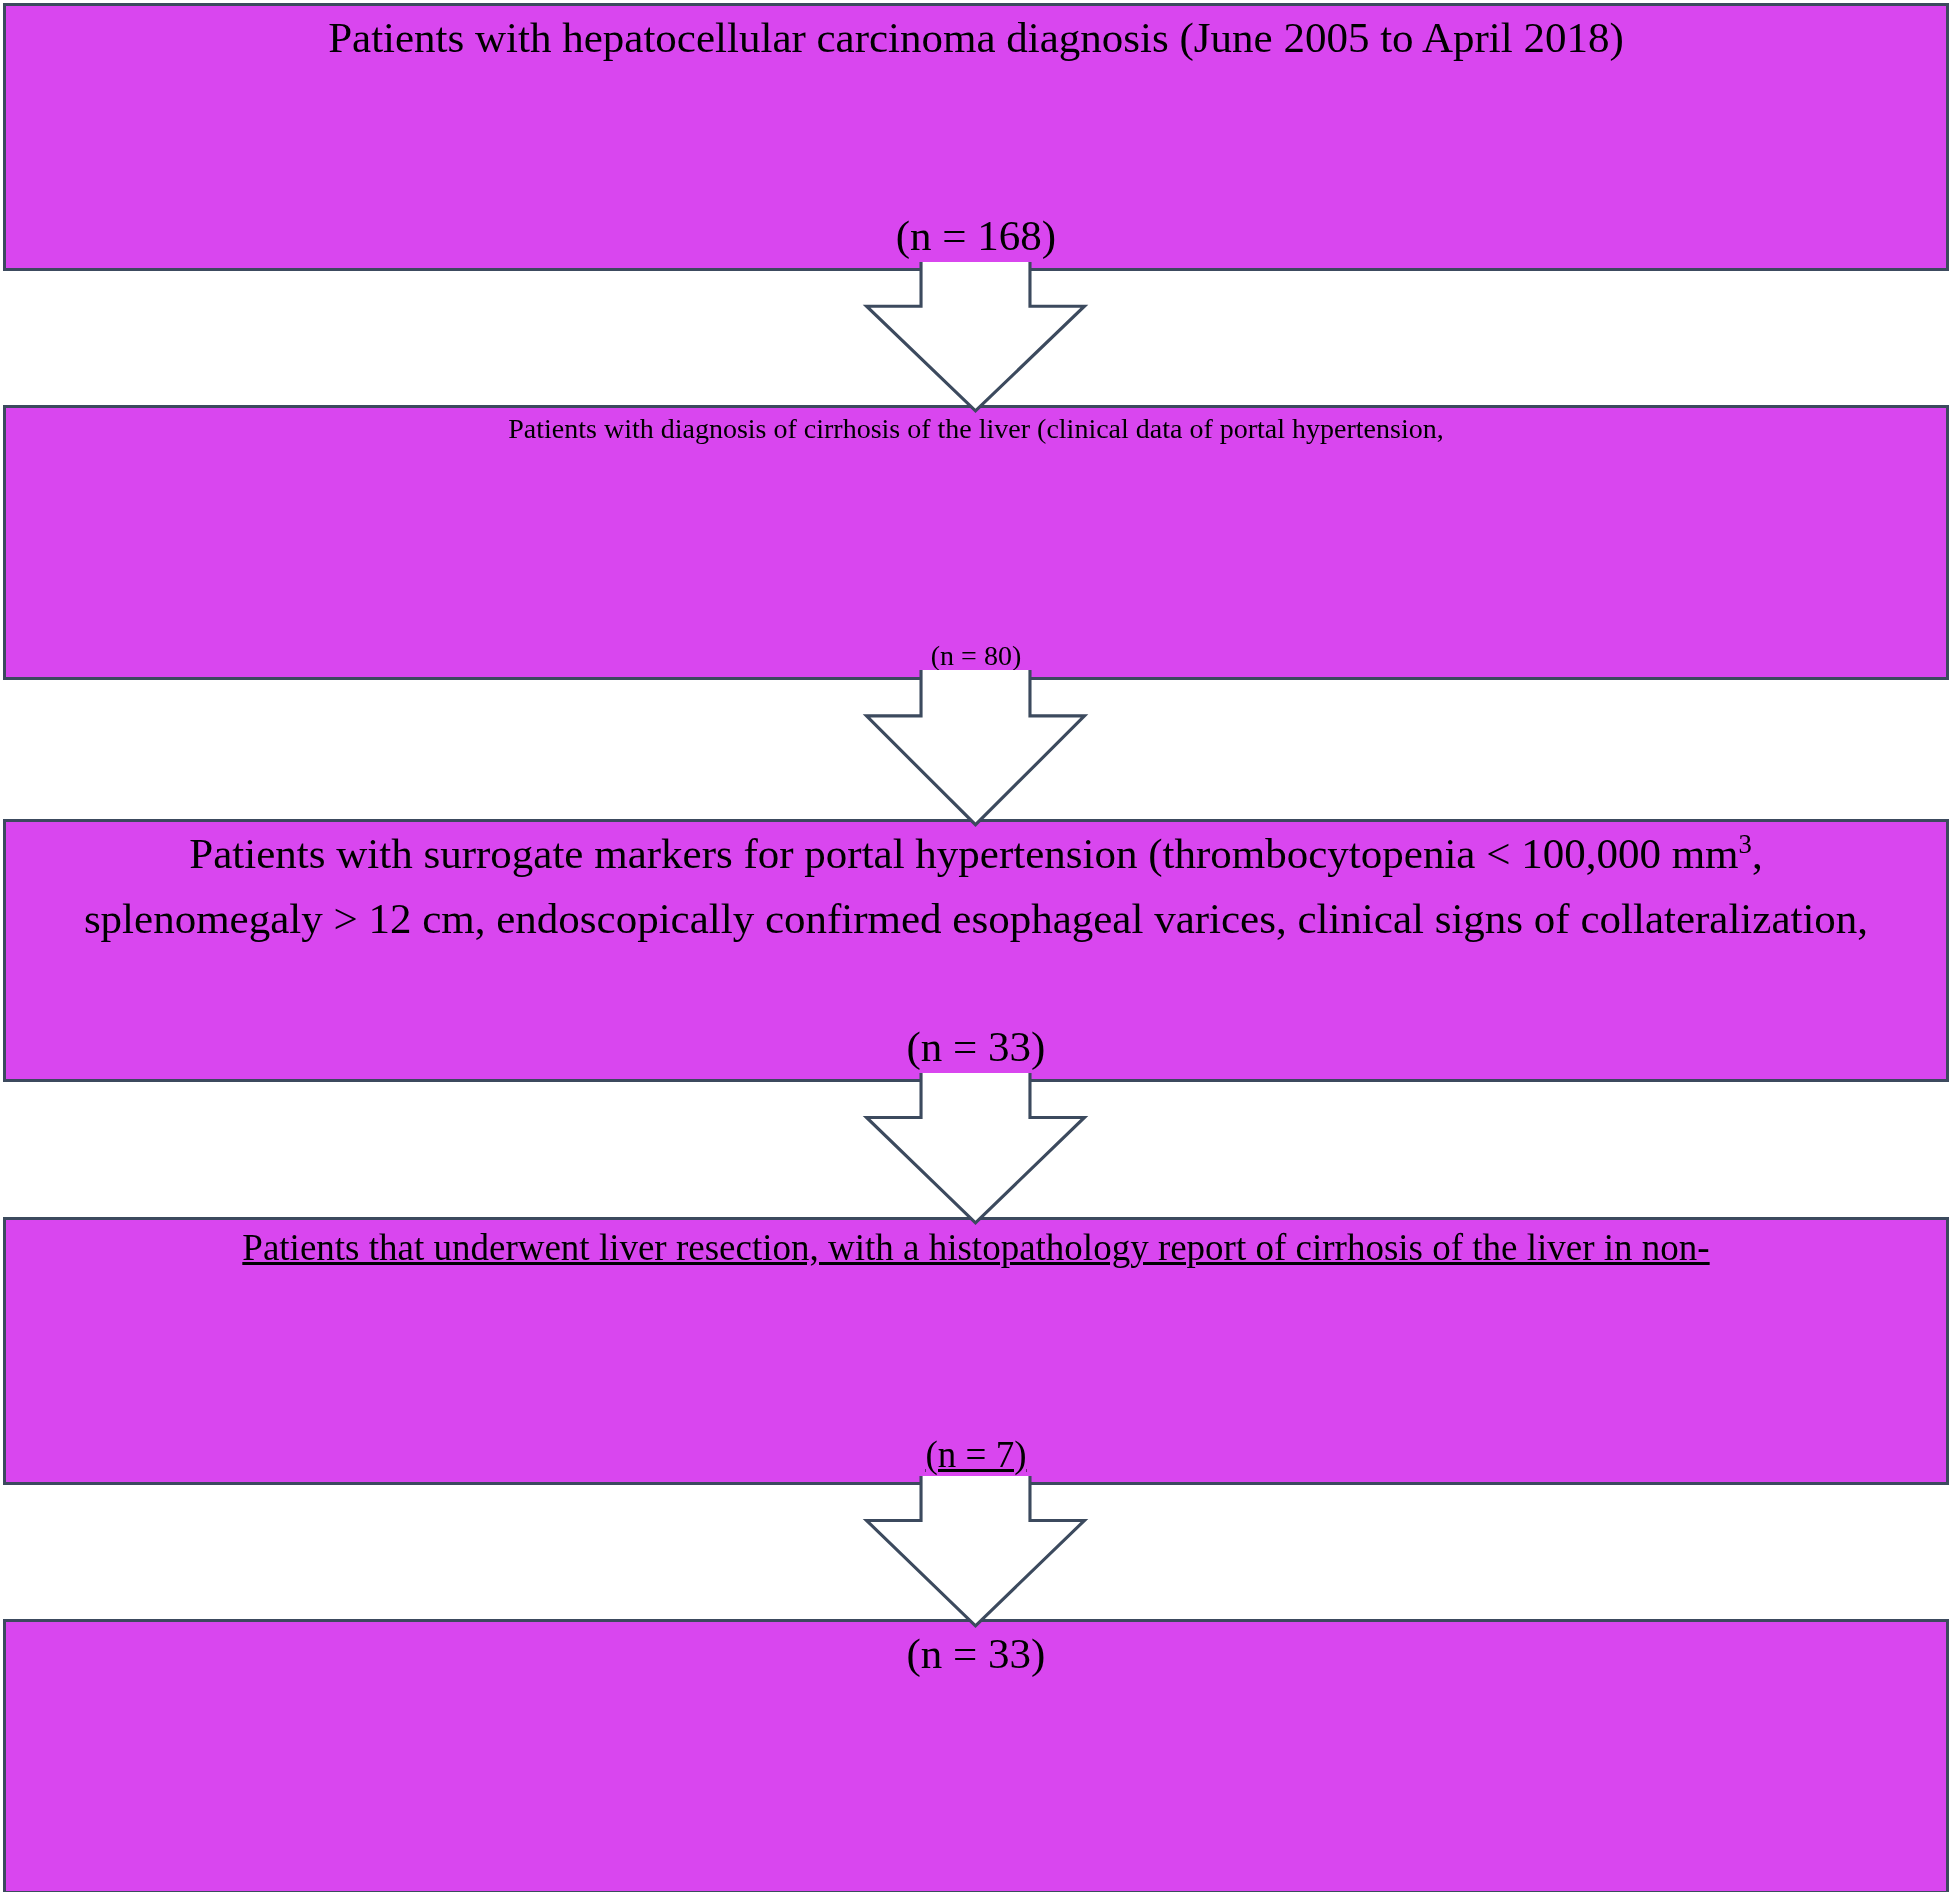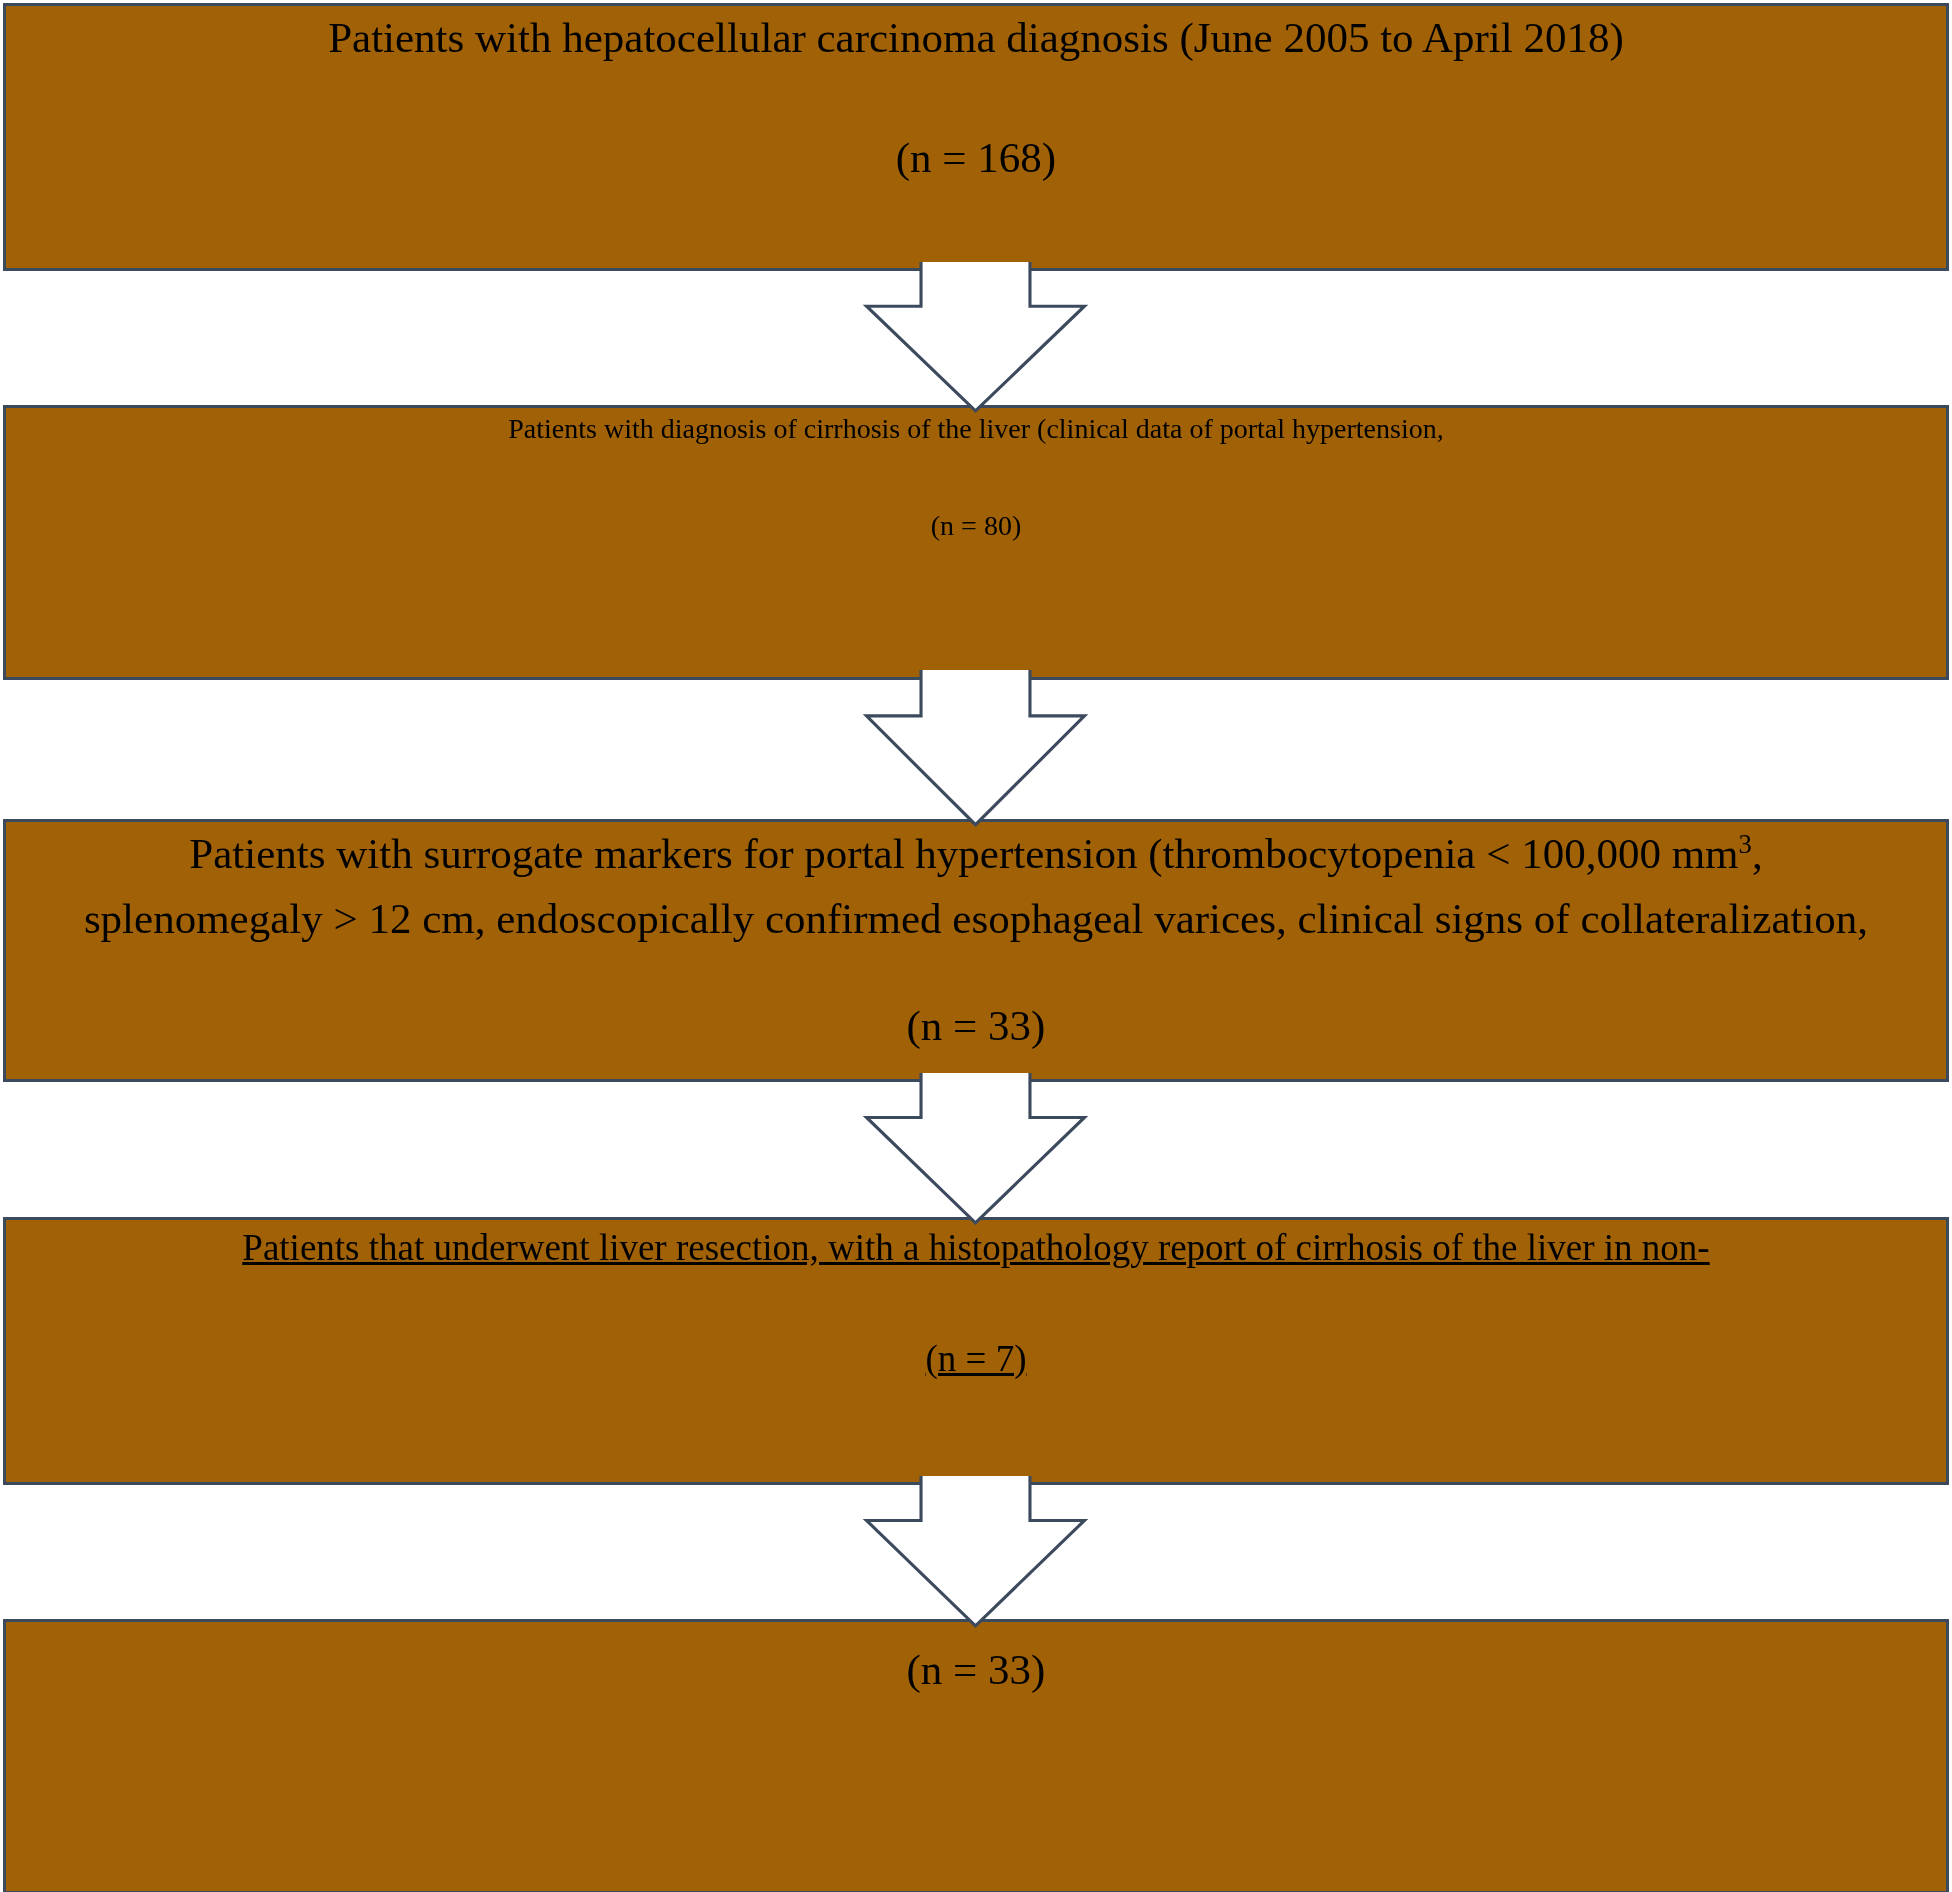--- a/index.html
+++ b/index.html
@@ -10,38 +10,38 @@
     background: #ffffff;
     font-family: "Liberation Serif", "DejaVu Serif", serif;
     color: #000000;
     overflow: hidden;
   }
   .box {
     position: absolute;
     left: 3.1px;
     right: 3.1px;
     border: 3.1px solid var(--line, #3c4a5e);
-    background: #a16207;
+    background: #d946ef;
     display: flex;
     flex-direction: column;
     align-items: center;
-    justify-content: flex-start;
+    justify-content: space-between;
     text-align: center;
     line-height: 1.5;
     z-index: 1;
   }
   .box .line { white-space: nowrap; }
   .box .box-count { white-space: nowrap; }
   .box1 { top: 3.1px;    height: 262px; font-size: 43px; gap: 39px; }
   .box2 { top: 405px;  height: 269px; font-size: 28px; gap: 39px; }
   .box3 { top: 819px; height: 257px; font-size: 43px; gap: 26.5px; }
   .box4 { top: 1217px; height: 262px; font-size: 37px; gap: 39px; text-decoration: underline; }
   .box5 { top: 1619px; height: 269px; font-size: 43px; gap: 39px; }
   .box-text { margin: 0; }
-  .box-count { margin: 16px; }
+  .box-count { margin: 0; }
   sup.sup3 { font-size: 62%; vertical-align: super; line-height: 0; }
   svg.arrow {
     position: absolute;
     left: 865px;
     width: 221px;
     z-index: 2;
     overflow: visible;
   }
   svg.arrow path {
     fill: #ffffff;

